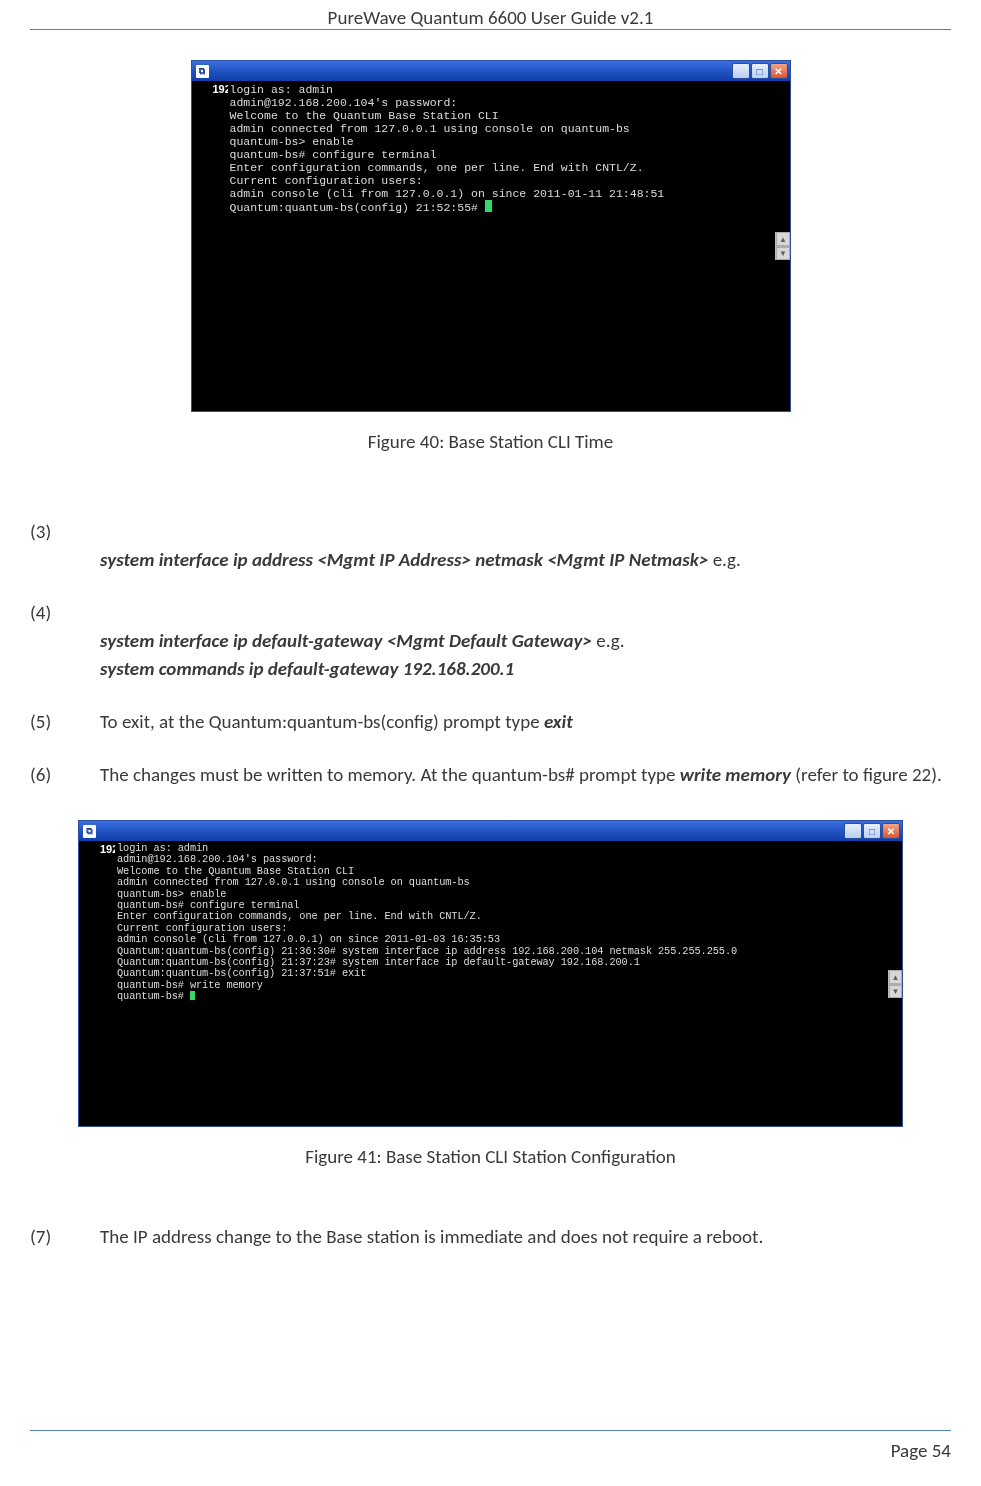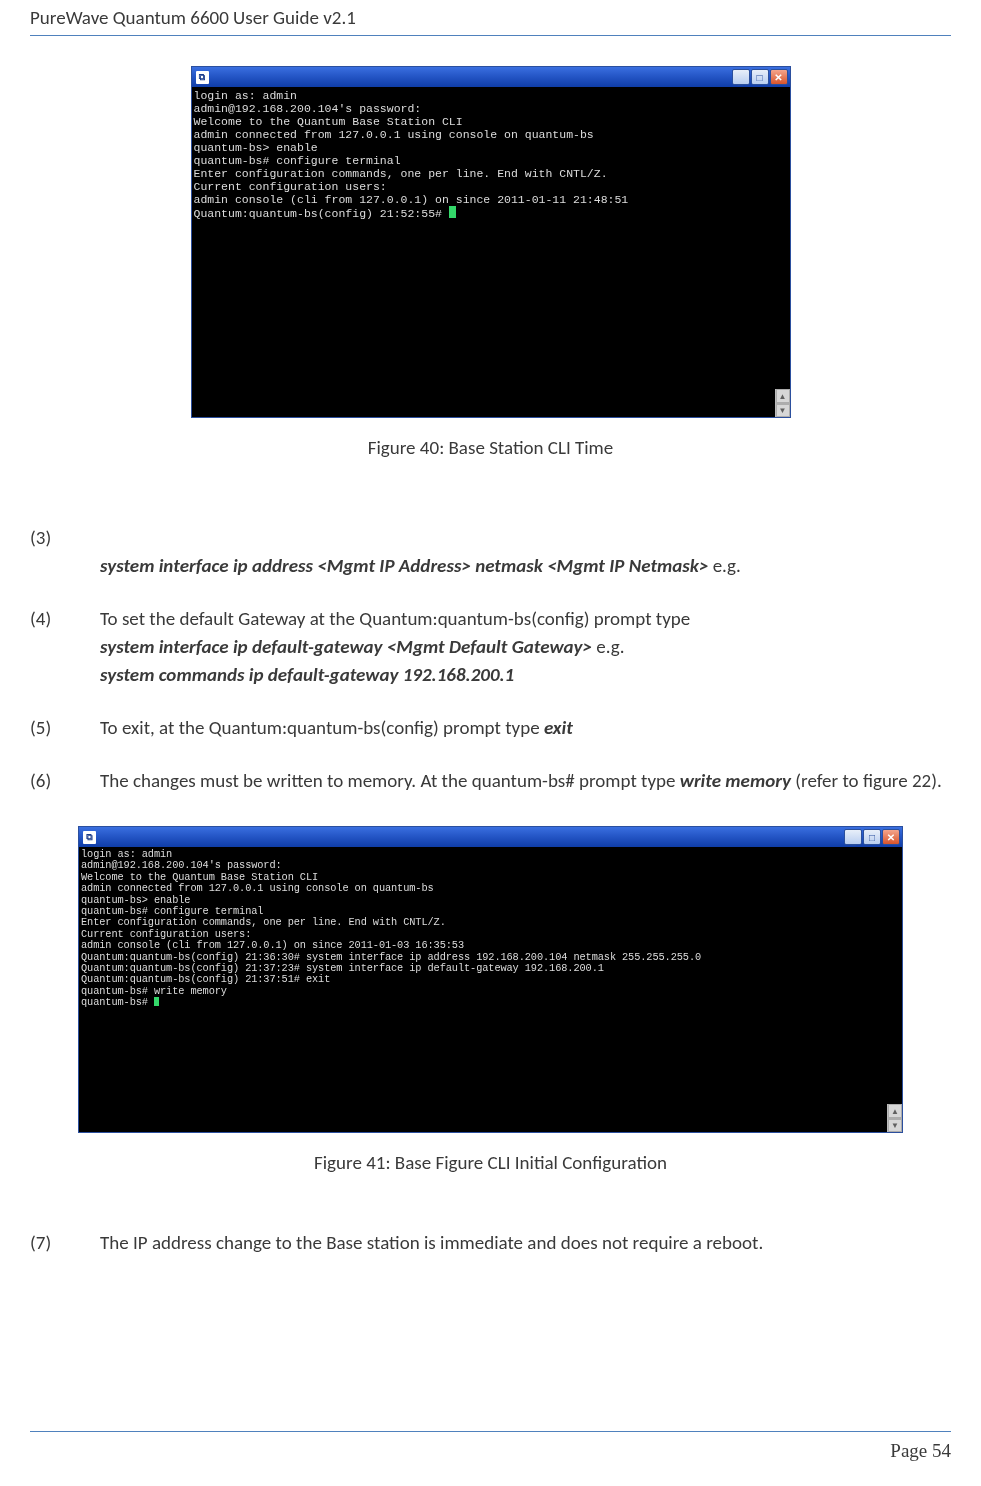--- a/index.html
+++ b/index.html
@@ -14,23 +14,23 @@
     box-sizing: border-box;
     width: 981px;
     min-height: 1486px;
     padding: 0 30px 30px 30px;
     position: relative;
   }
   .header-block {
     padding-top: 6px;
   }
   .header-title {
+    text-align: center;
     font-size: 19px;
     color: #3a3a3a;
-    padding-bottom: 6px;
     border-bottom: 1.5px solid #4f81bd;
   }
   .figure-wrap {
     text-align: center;
   }
   .figure-caption {
     font-size: 19px;
     color: #3a3a3a;
     margin: 18px 0 0 0;
   }
@@ -96,21 +96,22 @@
   .putty .win-close {
     background: linear-gradient(#f4a58c, #d8542b);
     color: #fff;
   }
   .putty .win-min span { position: relative; top: 3px; font-weight: bold; }
   .putty .win-max span { font-weight: bold; }
   .putty .win-close span { font-weight: bold; }
 
   .putty .term-area {
     display: flex;
-    align-items: flex-end;
+    align-items: center;
+    margin-left: 36px;
   }
   .putty .terminal {
     background: #000;
     color: #dcdcdc;
     font-family: "Courier New", monospace;
     white-space: pre;
     padding: 2px 2px;
     box-sizing: border-box;
   }
   .putty .scrollbar {
@@ -184,21 +185,20 @@
   .footer {
     position: absolute;
     right: 30px;
     bottom: 24px;
     width: 921px;
     border-top: 1.5px solid #4f81bd;
     text-align: right;
     padding-top: 8px;
     font-size: 19px;
     color: #3a3a3a;
-    font-family: Liberation Serif, serif;
   }
 </style>
 </head>
 <body>
 
 <div class="page">
 
   <div class="header-block">
     <div class="header-title">PureWave Quantum 6600 User Guide v2.1</div>
   </div>
@@ -249,21 +249,21 @@
       <div class="num">(3)</div>
       <div class="body">
         <br>
         <span class="bi">system interface ip address &lt;Mgmt IP Address&gt; netmask &lt;Mgmt IP Netmask&gt;</span><span> e.g.</span><br>
       </div>
     </div>
 
     <div class="step">
       <div class="num">(4)</div>
       <div class="body">
-        <span>To set the default Gateway at the Quantum:quantum-bs(config) prompt type</span><br>
+        <br>
         <span class="bi">system interface ip default-gateway &lt;Mgmt Default Gateway&gt;</span><span> e.g.</span><br>
         <span class="bi">system commands ip default-gateway 192.168.200.1</span>
       </div>
     </div>
 
     <div class="step">
       <div class="num">(5)</div>
       <div class="body">
         <span>To exit, at the Quantum:quantum-bs(config) prompt type </span><span class="bi">exit</span>
       </div>
@@ -312,21 +312,21 @@
 quantum-bs# </span><span class="cursor c2"></span></div>
         <div class="scrollbar">
           <div class="sb-btn">▲</div>
           <div class="sb-track">
               <div class="sb-thumb"></div>
             </div>
           <div class="sb-btn">▼</div>
         </div>
       </div>
     </div>
-    <div class="figure-caption">Figure 41: Base Figure CLI Initial Configuration</div>
+    <div class="figure-caption">Figure 41: Base Station CLI Station Configuration</div>
   </div>
 
   <div class="steps" style="margin-top:55px;">
     <div class="step">
       <div class="num">(7)</div>
       <div class="body">
         <span>The IP address change to the Base station is immediate and does not require a reboot.</span>
       </div>
     </div>
   </div>

